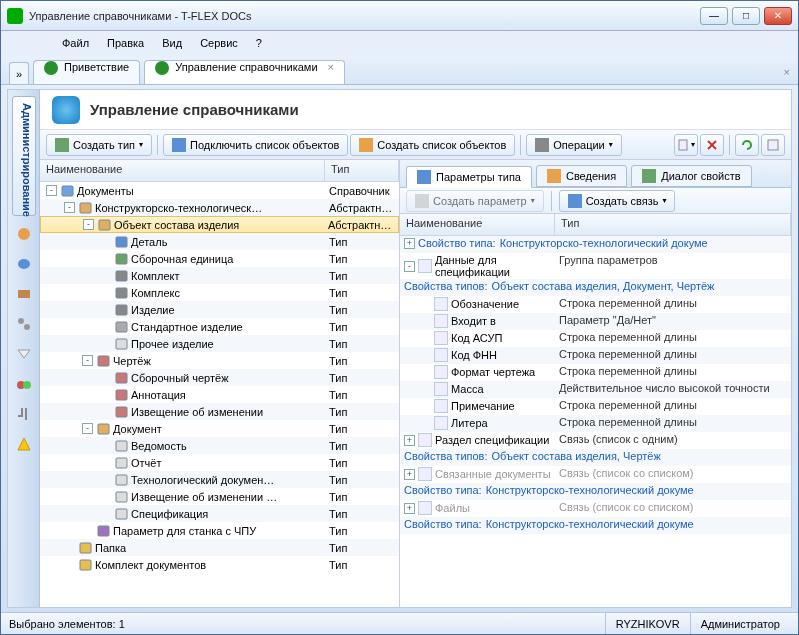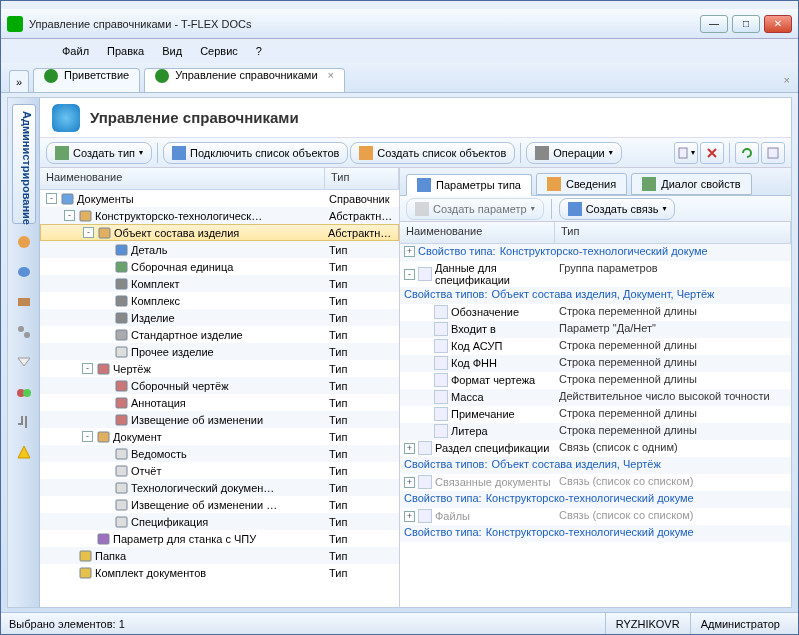--- a/index.html
+++ b/index.html
@@ -1,19 +1,19 @@
 <!DOCTYPE html>
 <html><head>
 <meta charset="utf-8">
 <style>
 * { box-sizing: border-box; margin: 0; padding: 0; font-family: Tahoma, Arial, sans-serif; font-size: 11px; }
 body { background: #cde; width: 799px; height: 635px; overflow: hidden; }
 
 .window { width: 799px; height: 635px; border: 1px solid #4a6a9a; background: linear-gradient(#e8f0fb,#cfe0f5); display: flex; flex-direction: column; }
-.titlebar { height: 30px; background: linear-gradient(#f8fbff,#d9e7f8); display: flex; align-items: center; padding: 0 6px; border-bottom: 1px solid #aac; margin-top: 8px; }
+.titlebar { height: 30px; background: linear-gradient(#f8fbff,#d9e7f8); display: flex; align-items: center; padding: 0 6px; border-bottom: 1px solid #aac; }
 .titlebar .icon { width: 16px; height: 16px; background: #0a0; border-radius: 3px; margin-right: 6px; }
 .titlebar .title { flex: 1; color: #222; }
 .winbtns { display: flex; gap: 4px; }
 .winbtn { width: 28px; height: 18px; border: 1px solid #8aa; background: linear-gradient(#fafeff,#d5e6f9); border-radius: 3px; display:flex;align-items:center;justify-content:center; font-size:10px; }
 .winbtn.close { background: linear-gradient(#f59a89,#d24a2e); color:#fff; border-color:#a33; }
 
 .menubar { height: 24px; display: flex; align-items: center; padding: 0 8px; gap: 2px; margin-left: 45px; }
 .menuitem { padding: 2px 8px; cursor: default; }
 
 .tabstrip { height: 30px; background: linear-gradient(#e9f1fb,#d7e6f7); display: flex; align-items: flex-end; padding: 0 8px; gap: 4px; border-bottom: 1px solid #a9bfd6; }
@@ -27,21 +27,21 @@
 .sidebar { width: 32px; background: linear-gradient(90deg,#e3edf9,#c6d8ee); display: flex; flex-direction: column; align-items: center; padding-top: 6px; gap: 2px; border-right: 1px solid #b0c4de; }
 .sidetab { width: 24px; height: 120px; background: linear-gradient(#fefefe,#dce9f8); border: 1px solid #a0b8d4; border-radius: 3px; writing-mode: vertical-rl; text-align: center; padding: 6px 2px; color: #14468a; font-weight: bold; }
 .sideicon { width: 24px; height: 24px; border: 1px solid transparent; border-radius: 3px; display:flex;align-items:center;justify-content:center; margin-top: 4px; }
 
 .content { flex: 1; display: flex; flex-direction: column; }
 .pagetitle { height: 40px; display: flex; align-items: center; padding: 4px 12px; gap: 10px; border-bottom: 1px solid #dde; }
 .pagetitle .pticon { width: 28px; height: 28px; background: radial-gradient(#6ac3f0,#1a7fc8); border-radius: 6px; }
 .pagetitle h1 { font-size: 15px; font-weight: bold; color: #333; }
 
 .toolbar { height: 30px; background: linear-gradient(#f7fbff,#e2edf9); border-bottom: 1px solid #ccd; display: flex; align-items: center; padding: 0 6px; gap: 2px; }
-.tbtn { height: 22px; border: 1px solid #b0c4de; background: linear-gradient(#fefefe,#e2edf9); border-radius: 8px; padding: 0 8px; display: flex; align-items: center; gap: 4px; }
+.tbtn { height: 22px; border: 1px solid #b0c4de; background: linear-gradient(#fefefe,#e2edf9); border-radius: 3px; padding: 0 8px; display: flex; align-items: center; gap: 4px; }
 .tbtn .ti { width: 14px; height: 14px; }
 .tsep { width: 1px; height: 20px; background: #b0c4de; margin: 0 3px; }
 .ticon { width: 24px; height: 22px; border: 1px solid #b0c4de; background: linear-gradient(#fefefe,#e2edf9); border-radius: 3px; display:flex;align-items:center;justify-content:center; }
 
 .panes { flex: 1; display: flex; overflow: hidden; }
 .leftpane { width: 360px; border-right: 1px solid #ccd; display: flex; flex-direction: column; }
 .rightpane { flex: 1; display: flex; flex-direction: column; }
 
 .gridhead { height: 22px; background: linear-gradient(#f5faff,#e1ecf7); border-bottom: 1px solid #c8d6e8; display: flex; }
 .gh { border-right: 1px solid #c8d6e8; padding: 3px 6px; color: #333; }

